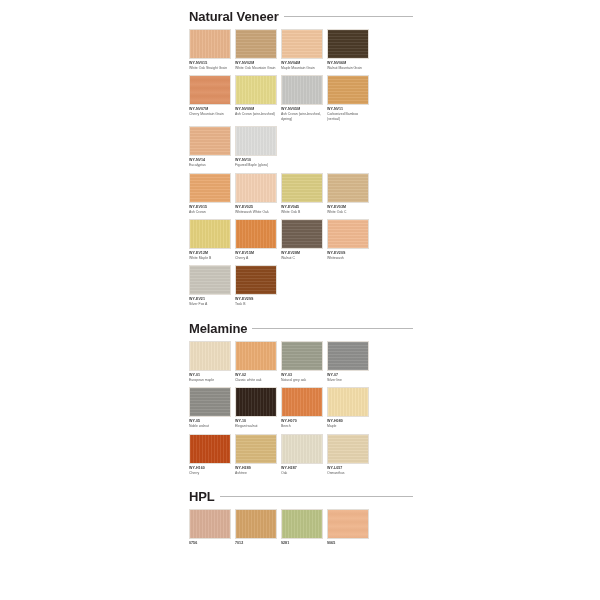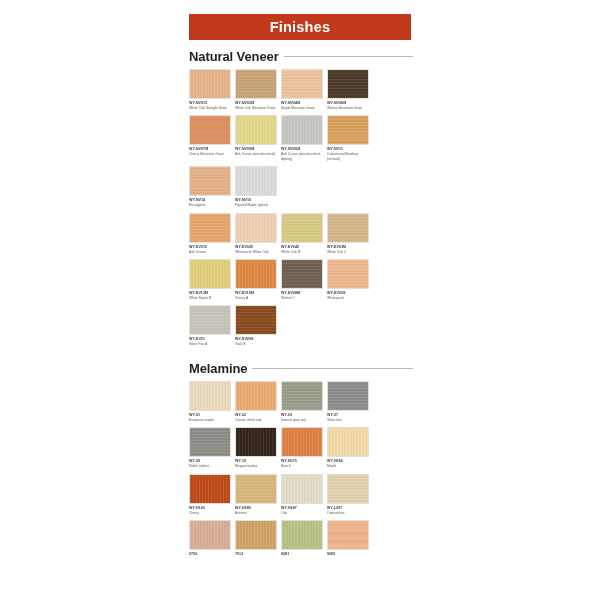--- a/index.html
+++ b/index.html
@@ -120,23 +120,20 @@
     color:#5b5b5b;
     letter-spacing:.02px;
   }
 </style>
 </head>
 <body>
 
 <div class="page">
   <div class="sheet">
 
-    <div class="title-bar">
-      <span class="title-text">Finishes</span>
-    </div>
 
     <div id="sections-root">
         <div class="section">
           <div class="section-head">
             <span class="section-title">Natural Veneer</span>
             <span class="rule"></span>
           </div>
           <div class="grid">
             <div class="cell">
               <div class="swatch" style="background: rgb(231, 180, 140);">
@@ -370,20 +367,24 @@
             <div class="cell">
               <div class="swatch" style="background: rgb(228, 210, 174);">
                 <div class="grain grain-h"></div>
               </div>
               <div class="code">WY-L057</div>
               <div class="name">Osmanthus</div>
             </div>
           </div>
         </div>
         <div class="section">
+          <div class="section-head">
+            <span class="section-title">HPL</span>
+            <span class="rule"></span>
+          </div>
           <div class="grid">
             <div class="cell">
               <div class="swatch" style="background: rgb(217, 174, 151);">
                 <div class="grain grain-v"></div>
               </div>
               <div class="code">0756</div>
             </div>
             <div class="cell">
               <div class="swatch" style="background: rgb(211, 163, 104);">
                 <div class="grain grain-v"></div>

